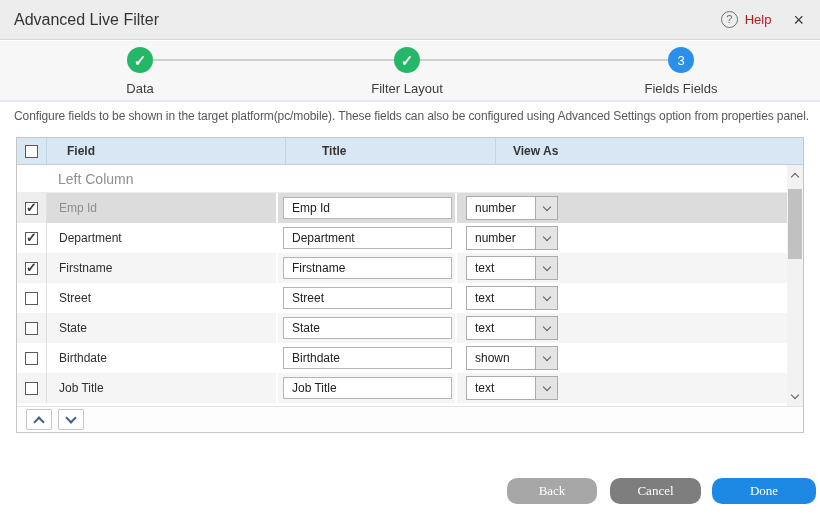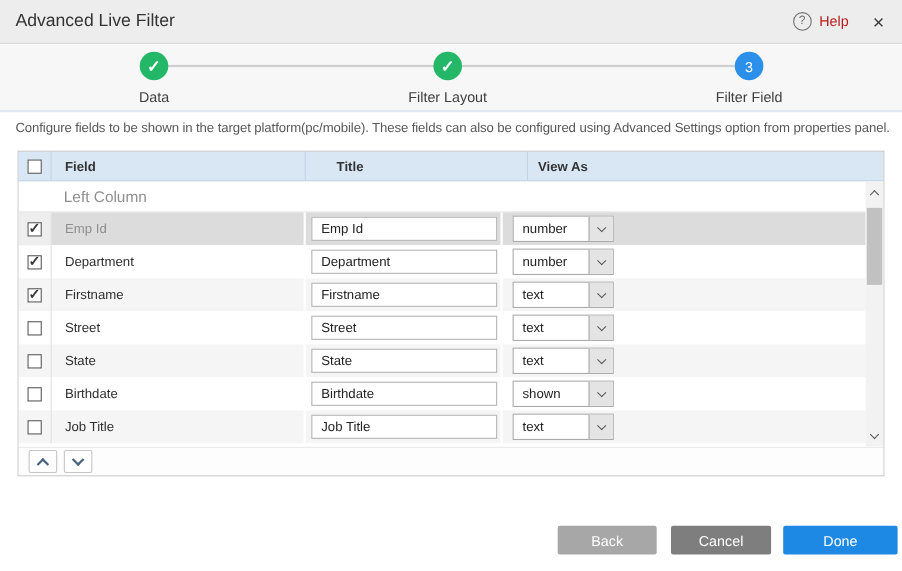--- a/index.html
+++ b/index.html
@@ -50,21 +50,21 @@
   }
 
   
   .table {
     position:absolute; left:16px; top:137px; width:788px; height:296px;
     border:1px solid #c5c5c5; box-sizing:border-box;
     display:flex; flex-direction:column; background:#fff;
   }
   .thead {
     flex:0 0 26px; background:#d9e7f4; border-bottom:1px solid #bcd0e2;
-    display:flex; align-items:stretch; font-size:12px; font-weight:bold; color:#333;
+    display:flex; align-items:stretch; font-size:12px; font-weight:bold; color:#333;gap:8px;
   }
   .th { display:flex; align-items:center; box-sizing:border-box; }
   .th-check  { flex:0 0 30px; justify-content:center; border-right:1px solid #c2d4e5; }
   .th-field  { flex:0 0 231px; padding-left:12px; border-right:1px solid #c2d4e5; }
   .th-title  { flex:0 0 180px; padding-left:6px;  border-right:1px solid #c2d4e5;margin-left:22px; }
   .th-viewas { flex:1; padding-left:9px; }
 
   .tbody { flex:1 1 auto; position:relative; overflow:hidden; background:#fff; }
   .rows-viewport { position:absolute; left:0; top:0; right:16px; bottom:0; overflow:hidden; }
 
@@ -127,22 +127,22 @@
     flex:0 0 25px; border-top:1px solid #e3e3e3; background:#fdfdfd;
     display:flex; align-items:center; gap:6px; padding-left:9px;
   }
   .move-btn {
     width:24px; height:19px; border:1px solid #c6c6c6; border-radius:2px; background:#fff;
     display:flex; align-items:center; justify-content:center; cursor:pointer;
   }
 
   
   .btn {
-    position:absolute; top:478px; height:26px; border:none; border-radius:2px;
-    color:#fff; font-family:Liberation Sans, sans-serif; font-size:13px; cursor:pointer;
+    position:absolute; top:478px; height:26px; border:none; border-radius:10px;
+    color:#fff; font-family:Liberation Serif, serif; font-size:13px; cursor:pointer;
   }
   .btn-back   { left:507px; width:90px; background:#a7a7a7; }
   .btn-cancel { left:610px; width:91px; background:#7e7e7e; }
   .btn-done   { left:712px; width:104px; background:#1e88e5; }
 </style>
 </head>
 <body>
 
 <div class="titlebar">
   <div class="title">Advanced Live Filter</div>
@@ -165,21 +165,21 @@
 
   <div class="step step-layout">
     <div class="step-circle done">
       <span class="step-check">✓</span>
     </div>
     <div class="step-label">Filter Layout</div>
   </div>
 
   <div class="step step-fields">
     <div class="step-circle active">3</div>
-    <div class="step-label">Filter Field</div>
+    <div class="step-label">Fields Fields</div>
   </div>
 </div>
 
 <div class="description">Configure fields to be shown in the target platform(pc/mobile). These fields can also be configured using Advanced Settings option from properties panel.</div>
 
 <div class="table">
 
   <div class="thead">
     <div class="th th-check">
       <span class="checkbox"></span>

